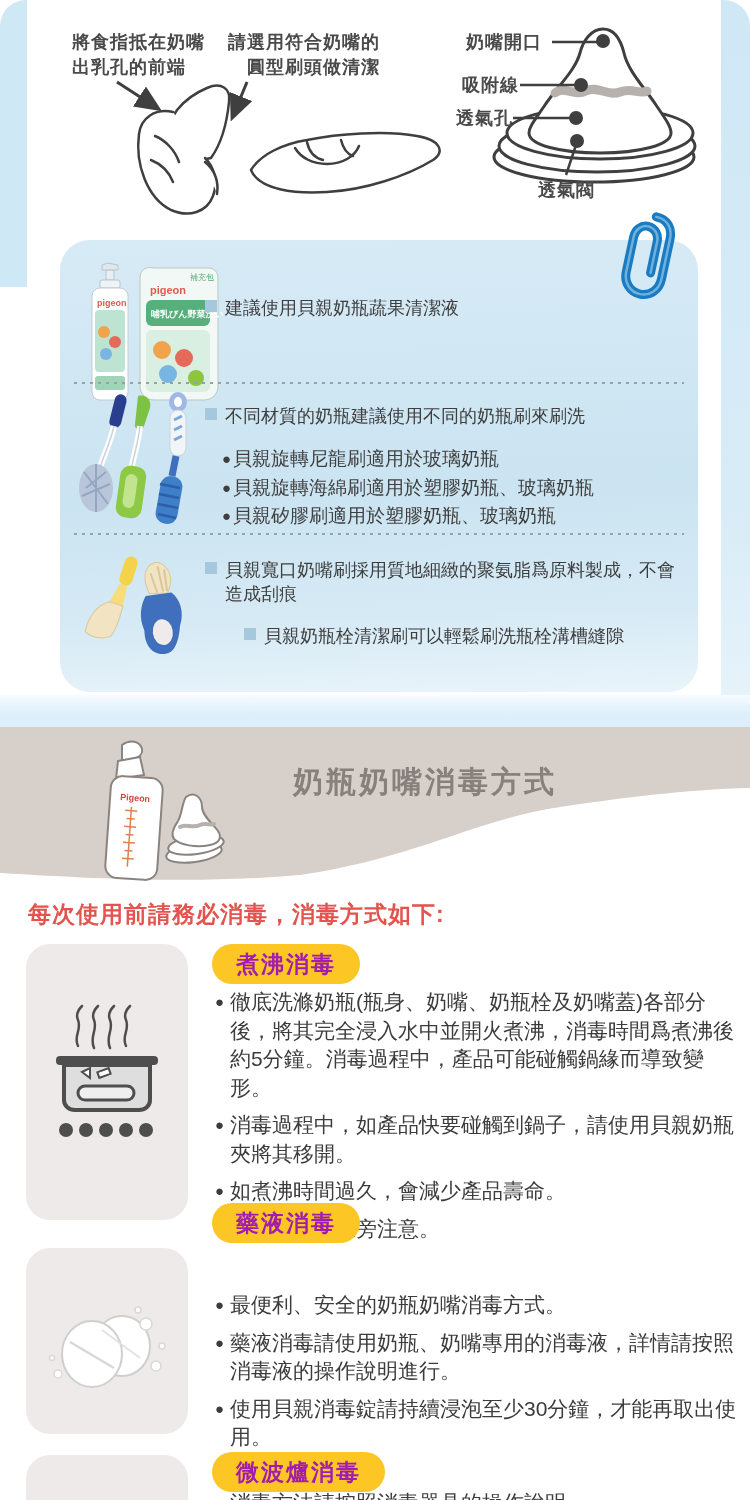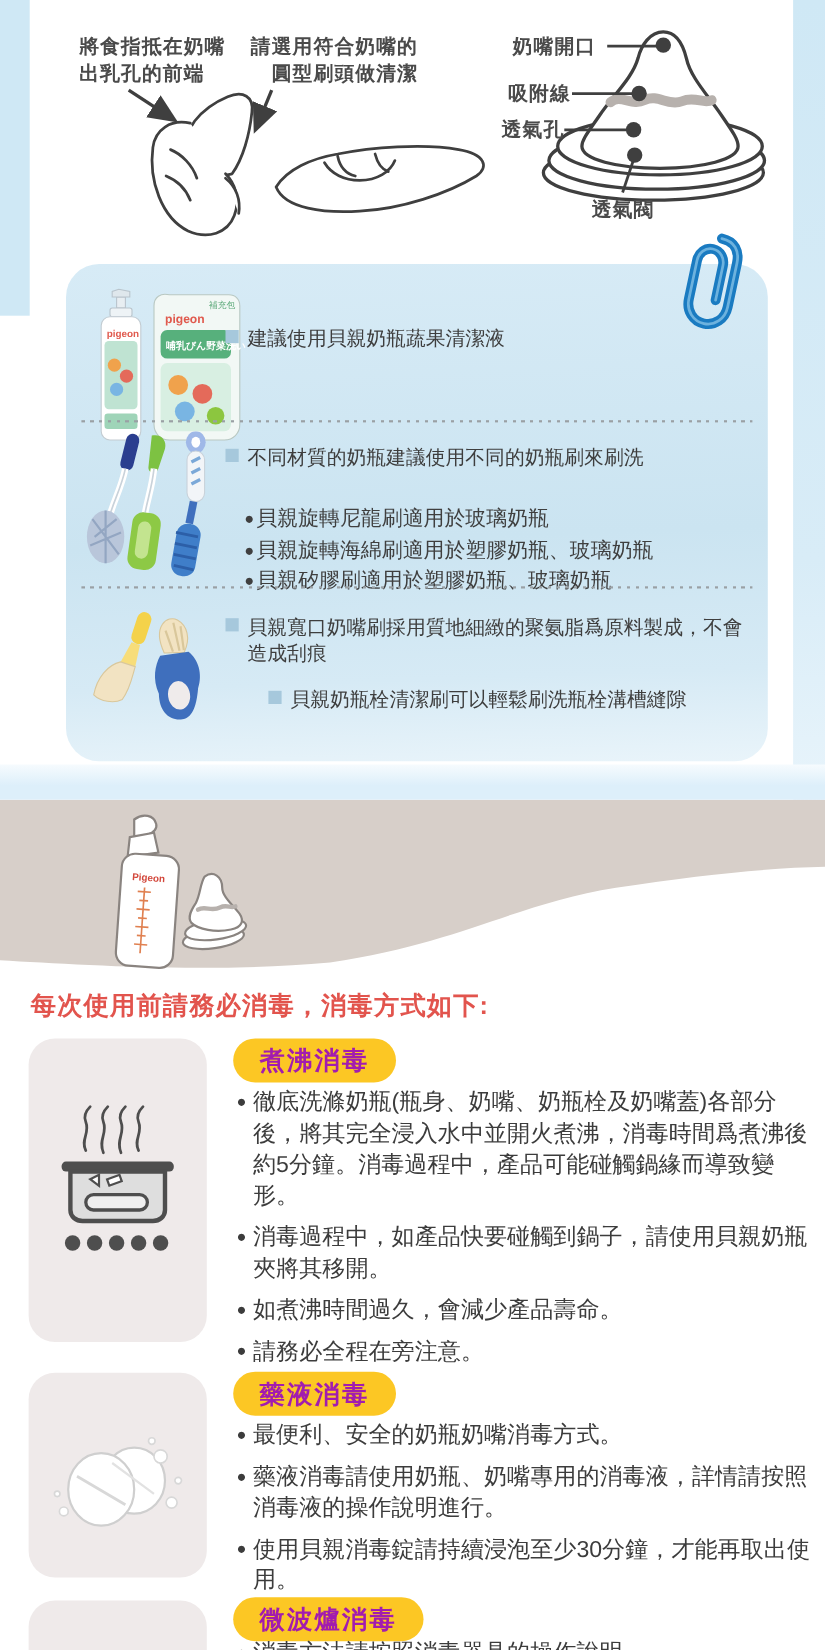--- a/index.html
+++ b/index.html
@@ -1,17 +1,17 @@
 <!DOCTYPE html>
 <html><head>
 <meta charset="utf-8">
 <style>
   html,body{margin:0;padding:0;background:#ffffff;}
   #page{position:relative;width:750px;height:1500px;background:#ffffff;overflow:hidden;
-        font-family:"Liberation Sans",sans-serif;color:#3c3c3c;}
+        font-family:"Liberation Sans",sans-serif;color:#3c3c3c;border-radius:26px;}
 
   
   .stripe{position:absolute;background:#cfe8f5;}
   #stripe-left{left:0;top:0;width:27px;height:287px;}
   #stripe-right{right:0;top:0;width:29px;height:727px;
     background:linear-gradient(180deg,#cfe8f5 0%,#d8ecf7 70%,#e8f4fb 100%);}
 
   
   .tip{position:absolute;font-size:18px;line-height:1.4;color:#4a4a4a;font-weight:bold;
        white-space:pre-line;letter-spacing:1px;}
@@ -179,21 +179,21 @@
         <rect x="94" y="18" width="16" height="46" rx="8" fill="#f2f5f8" stroke="#c9d2da"></rect>
         <path d="M98,28 L106,24 M98,38 L106,34 M98,48 L106,44" stroke="#7aa8d8" stroke-width="3"></path>
         <path d="M100,64 L96,84" stroke="#3f6fbd" stroke-width="7"></path>
         <rect x="82" y="84" width="22" height="48" rx="10" fill="#3f7ec9" transform="rotate(10 93 108)"></rect>
         <path d="M84,92 L104,96 M83,102 L103,106 M82,112 L102,116 M82,122 L100,126" stroke="#2c5fa8" stroke-width="2.5"></path>
       </g>
     </svg>
     <div class="sq-item" style="left:145px;top:164px;width:480px;">
       <span class="sq"></span><span>不同材質的奶瓶建議使用不同的奶瓶刷來刷洗</span>
     </div>
-    <div class="dot-list" style="left:162px;top:218px;width:470px;">
+    <div class="dot-list" style="left:162px;top:205px;width:470px;">
       <span class="row"><span class="dot">●</span><span>貝親旋轉尼龍刷適用於玻璃奶瓶</span></span>
       <span class="row"><span class="dot">●</span><span>貝親旋轉海綿刷適用於塑膠奶瓶、玻璃奶瓶</span></span>
       <span class="row"><span class="dot">●</span><span>貝親矽膠刷適用於塑膠奶瓶、玻璃奶瓶</span></span>
     </div>
 
     <div class="divider" style="top:293px;"></div>
 
     <svg class="art" style="left:22px;top:312px;" width="112" height="112" viewBox="0 0 112 112">
       <g transform="rotate(18 34 56)">
         <rect x="28" y="2" width="13" height="30" rx="6.5" fill="#f4d24a"></rect>
@@ -243,20 +243,21 @@
         <line x1="44" y1="116" x2="52" y2="116"></line>
       <line x1="42" y1="124" x2="54" y2="124"></line>
     </g>
     <g fill="#ffffff" stroke="#8a8480" stroke-width="2">
       <ellipse cx="112" cy="118" rx="28" ry="9" transform="rotate(-8 112 118)"></ellipse>
       <ellipse cx="114" cy="110" rx="28" ry="9" transform="rotate(-8 114 110)"></ellipse>
       <path d="M104,62 C112,56 120,62 120,72 C120,80 130,88 136,96 C140,102 138,108 128,110 C114,113 98,110 92,104 C88,99 92,92 96,86 C100,79 100,68 104,62 Z"></path>
     </g>
     <path d="M98,92 C104,88 110,94 118,90 C124,87 128,91 132,89" fill="none" stroke="#b7b1ad" stroke-width="4" stroke-linecap="round"></path>
   </svg>
+  <div id="section-title">奶瓶奶嘴消毒方式</div>
 
   <div id="intro">每次使用前請務必消毒，消毒方式如下:</div>
 
   <div class="card" style="top:944px;height:276px;">
     <svg style="position:absolute;left:22px;top:60px;" width="118" height="150" viewBox="0 0 118 150">
       <g fill="none" stroke="#4e4e4e" stroke-width="2.5" stroke-linecap="round">
         <path d="M30,42 C25,32 34,26 30,16 C27,9 32,4 34,2"></path>
         <path d="M46,44 C41,32 50,26 46,16 C43,9 48,4 50,2"></path>
         <path d="M62,44 C57,32 66,26 62,16 C59,9 64,4 66,2"></path>
         <path d="M78,42 C73,32 82,26 78,16 C75,9 80,4 82,2"></path>
@@ -294,21 +295,21 @@
       <g fill="#ffffff" stroke="#d8d8d8" stroke-width="1.5">
         <circle cx="102" cy="36" r="6"></circle>
           <circle cx="112" cy="78" r="5"></circle>
         <circle cx="14" cy="86" r="4"></circle>
           <circle cx="94" cy="22" r="3"></circle>
         <circle cx="8" cy="70" r="2.5"></circle>
           <circle cx="118" cy="58" r="3"></circle>
       </g>
     </svg>
   </div>
-  <div class="badge" style="top:1247px;">藥液消毒</div>
+  <div class="badge" style="top:1203px;">藥液消毒</div>
   <div class="bullets" style="top:1291px;">
     <div class="bi"><span class="mark">●</span><span>最便利、安全的奶瓶奶嘴消毒方式。</span></div>
     <div class="bi"><span class="mark">●</span><span>藥液消毒請使用奶瓶、奶嘴專用的消毒液，詳情請按照消毒液的操作說明進行。</span></div>
     <div class="bi"><span class="mark">●</span><span>使用貝親消毒錠請持續浸泡至少30分鐘，才能再取出使用。</span></div>
   </div>
 
   <div class="card" style="top:1455px;height:130px;"></div>
   <div class="badge" style="top:1452px;">微波爐消毒</div>
   <div class="bullets" style="top:1489px;">
     <div class="bi"><span class="mark">●</span><span>消毒方法請按照消毒器具的操作說明</span></div>

